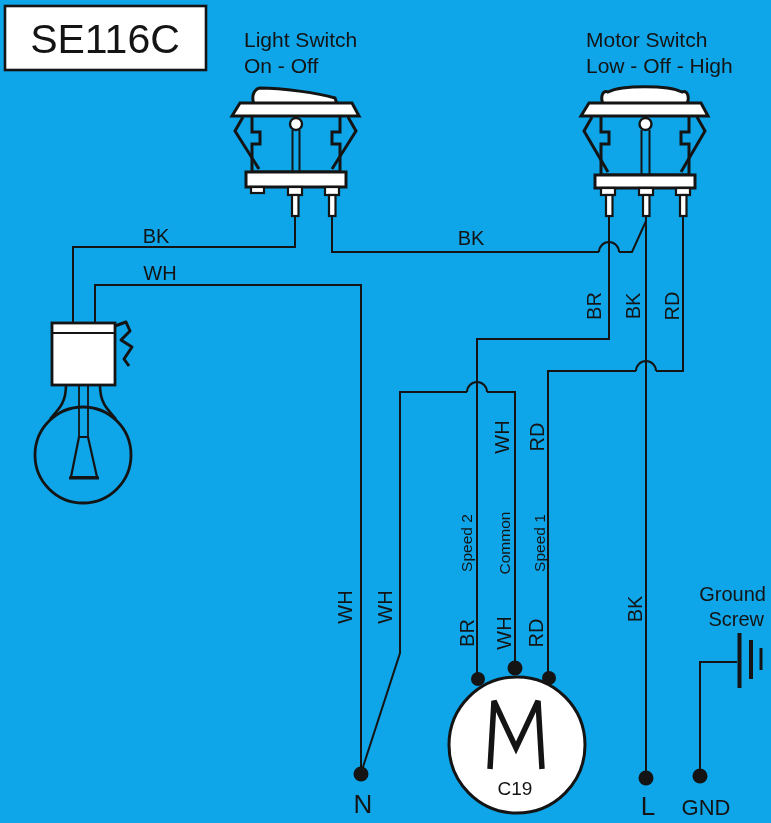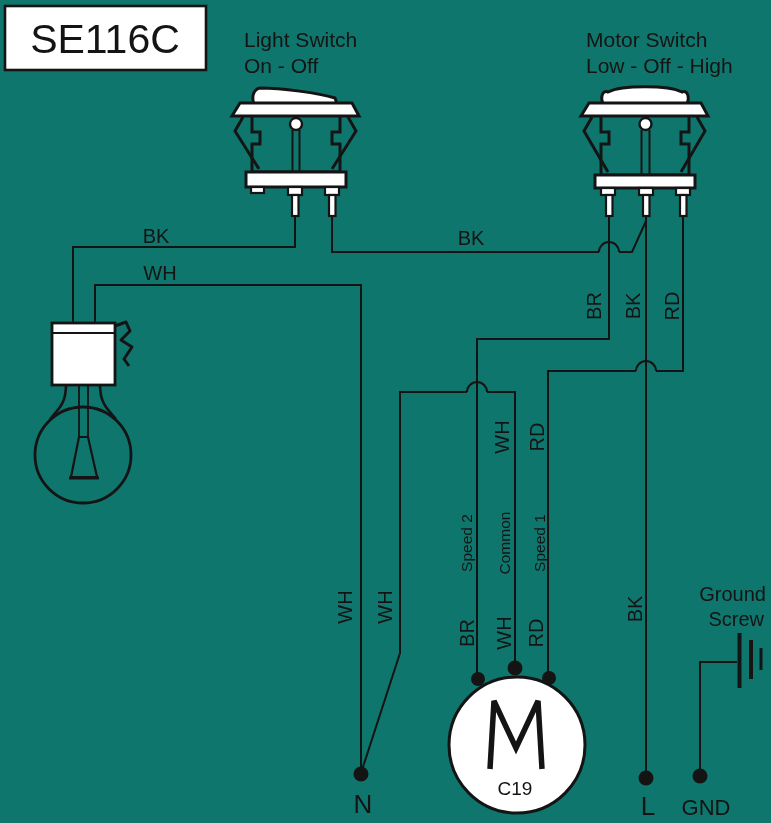--- a/index.html
+++ b/index.html
@@ -4,21 +4,21 @@
 <style>
   html, body {
     margin: 0;
     padding: 0;
     background: #ffffff;
   }
   #stage {
     position: relative;
     width: 771px;
     height: 823px;
-    background: #0f766e;
+    background: #0ea5e9;
     font-family: "Liberation Sans", sans-serif;
   }
   svg { display: block; }
   .wire   { stroke: #141414; stroke-width: 2; fill: none; }
   .hop    { stroke: #141414; stroke-width: 2; fill: none; }
   .sym    { stroke: #141414; stroke-width: 3; fill: none; stroke-linejoin: miter; }
   .sym-w  { stroke: #141414; stroke-width: 3; fill: #ffffff; stroke-linejoin: miter; }
   .sym2   { stroke: #141414; stroke-width: 2.2; fill: #ffffff; }
   .thin   { stroke: #141414; stroke-width: 2; fill: none; }
   .dot    { fill: #141414; stroke: none; }

